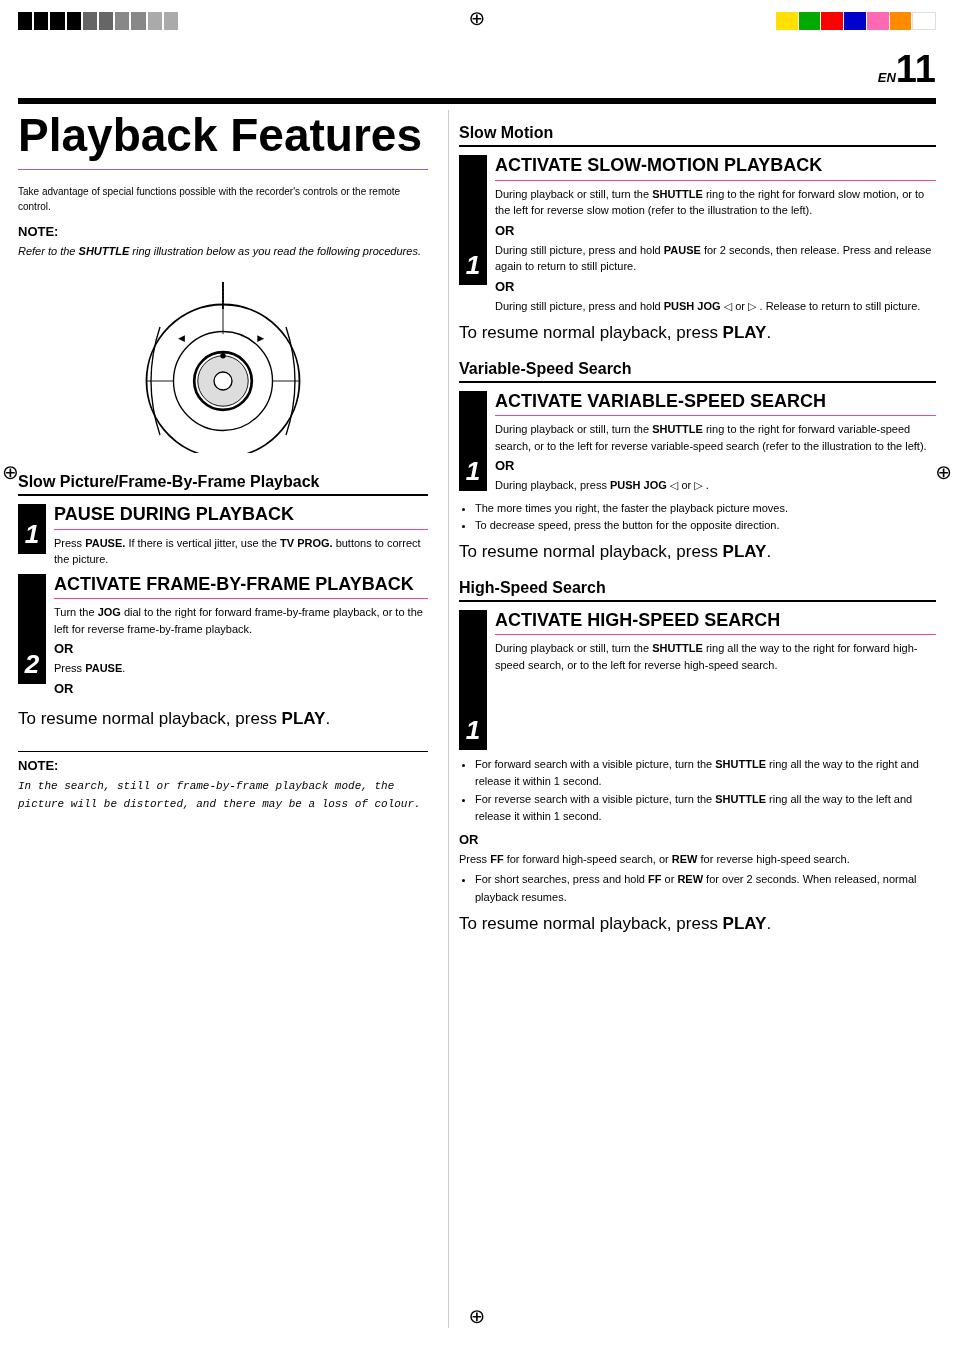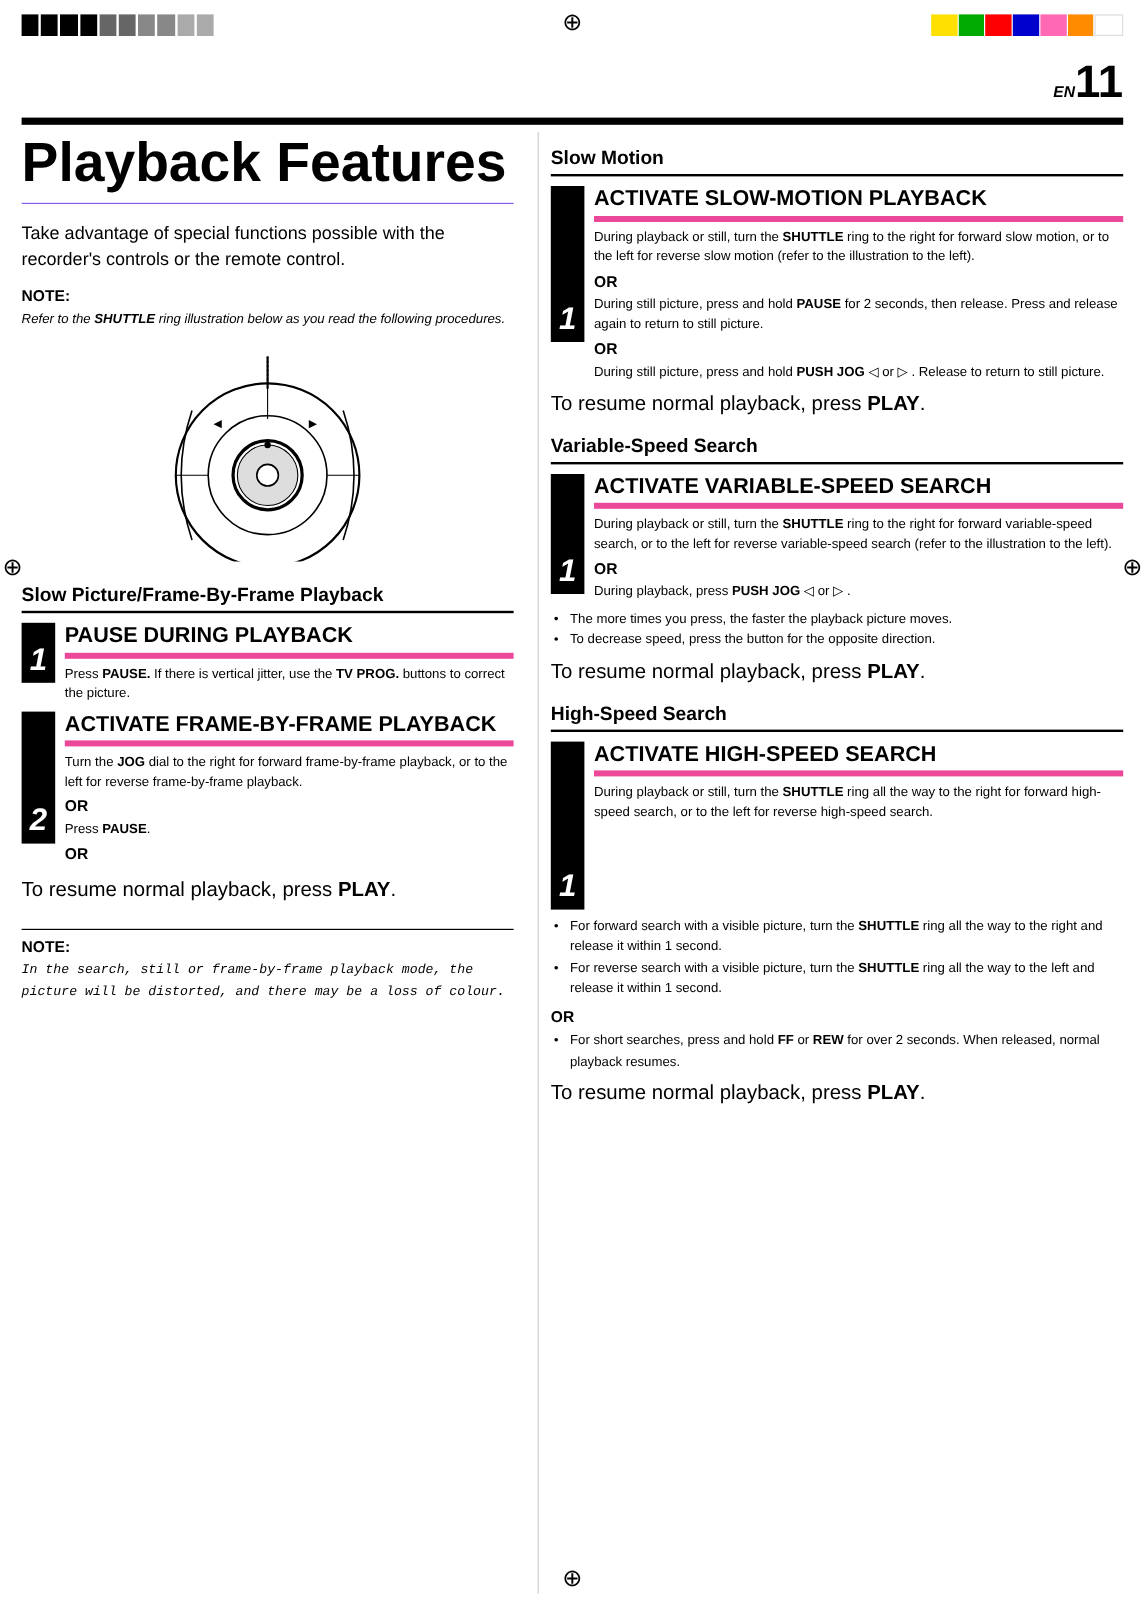--- a/index.html
+++ b/index.html
@@ -91,21 +91,21 @@
     .page-title {
       font-size: 46px;
       font-weight: bold;
       line-height: 1.1;
       margin-bottom: 14px;
       border-bottom: 1px solid #8b5cf6;
       padding-bottom: 8px;
     }
 
     .intro-text {
-      font-size: 15px;
+      font-size: 10px;
       margin-bottom: 10px;
       line-height: 1.5;
     }
 
     .note-heading {
       font-size: 13px;
       font-weight: bold;
       margin-bottom: 4px;
     }
 
@@ -164,21 +164,21 @@
 
     .step-content {
       flex: 1;
     }
 
     .step-title {
       font-size: 18px;
       font-weight: bold;
       text-transform: uppercase;
       line-height: 1.15;
-      border-bottom: 5px solid #ec4899;
+      border-bottom: 1px solid #ec4899;
       padding-bottom: 4px;
       margin-bottom: 5px;
     }
 
     .step-body {
       font-size: 11px;
       line-height: 1.5;
     }
 
     .or-divider {
@@ -358,21 +358,21 @@
           During playback or still, turn the <b>SHUTTLE</b> ring to the right for forward variable-speed search, or to the left for reverse variable-speed search (refer to the illustration to the left).
         </div>
         <div class="or-divider">OR</div>
         <div class="step-body">
           During playback, press <b>PUSH JOG</b> ◁ or ▷ .
         </div>
       </div>
     </div>
 
     <ul class="bullet-list">
-      <li>The more times you press, the faster the playback picture moves.</li>
+      <li>The more times you right, the faster the playback picture moves.</li>
       <li>To decrease speed, press the button for the opposite direction.</li>
     </ul>
 
     <p class="resume-text">To resume normal playback, press <b>PLAY</b>.</p>
 
     <div class="section-heading">High-Speed Search</div>
 
     <div class="step-block">
       <div class="step-number" style="height:140px;">1</div>
       <div class="step-content">
@@ -382,20 +382,23 @@
         </div>
       </div>
     </div>
 
     <ul class="bullet-list">
       <li>For forward search with a visible picture, turn the <b>SHUTTLE</b> ring all the way to the right and release it within 1 second.</li>
       <li>For reverse search with a visible picture, turn the <b>SHUTTLE</b> ring all the way to the left and release it within 1 second.</li>
     </ul>
 
     <div class="or-divider" style="margin-top:6px;">OR</div>
+    <p class="step-body" style="margin-bottom:4px;">
+      Press <b>FF</b> for forward high-speed search, or <b>REW</b> for reverse high-speed search.
+    </p>
 
     <ul class="bullet-list">
       <li>For short searches, press and hold <b>FF</b> or <b>REW</b> for over 2 seconds. When released, normal playback resumes.</li>
     </ul>
 
     <p class="resume-text">To resume normal playback, press <b>PLAY</b>.</p>
 
   </div>
 </div>
 

